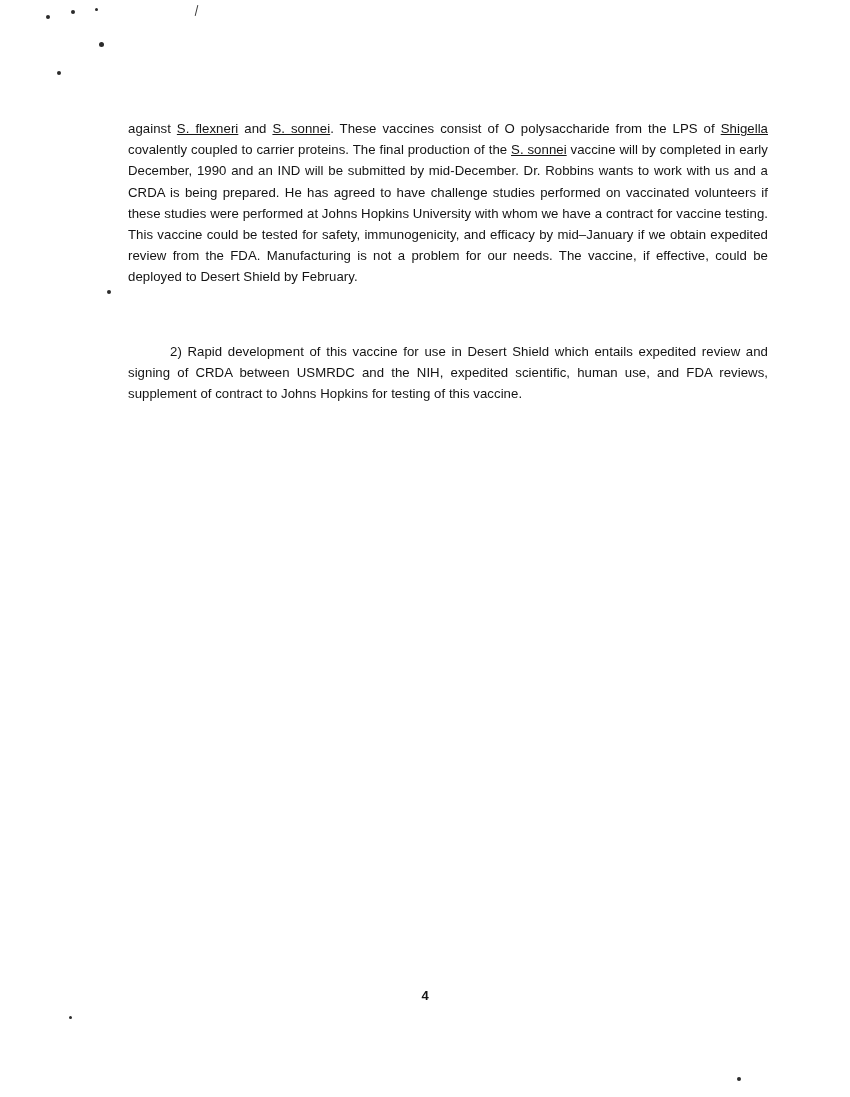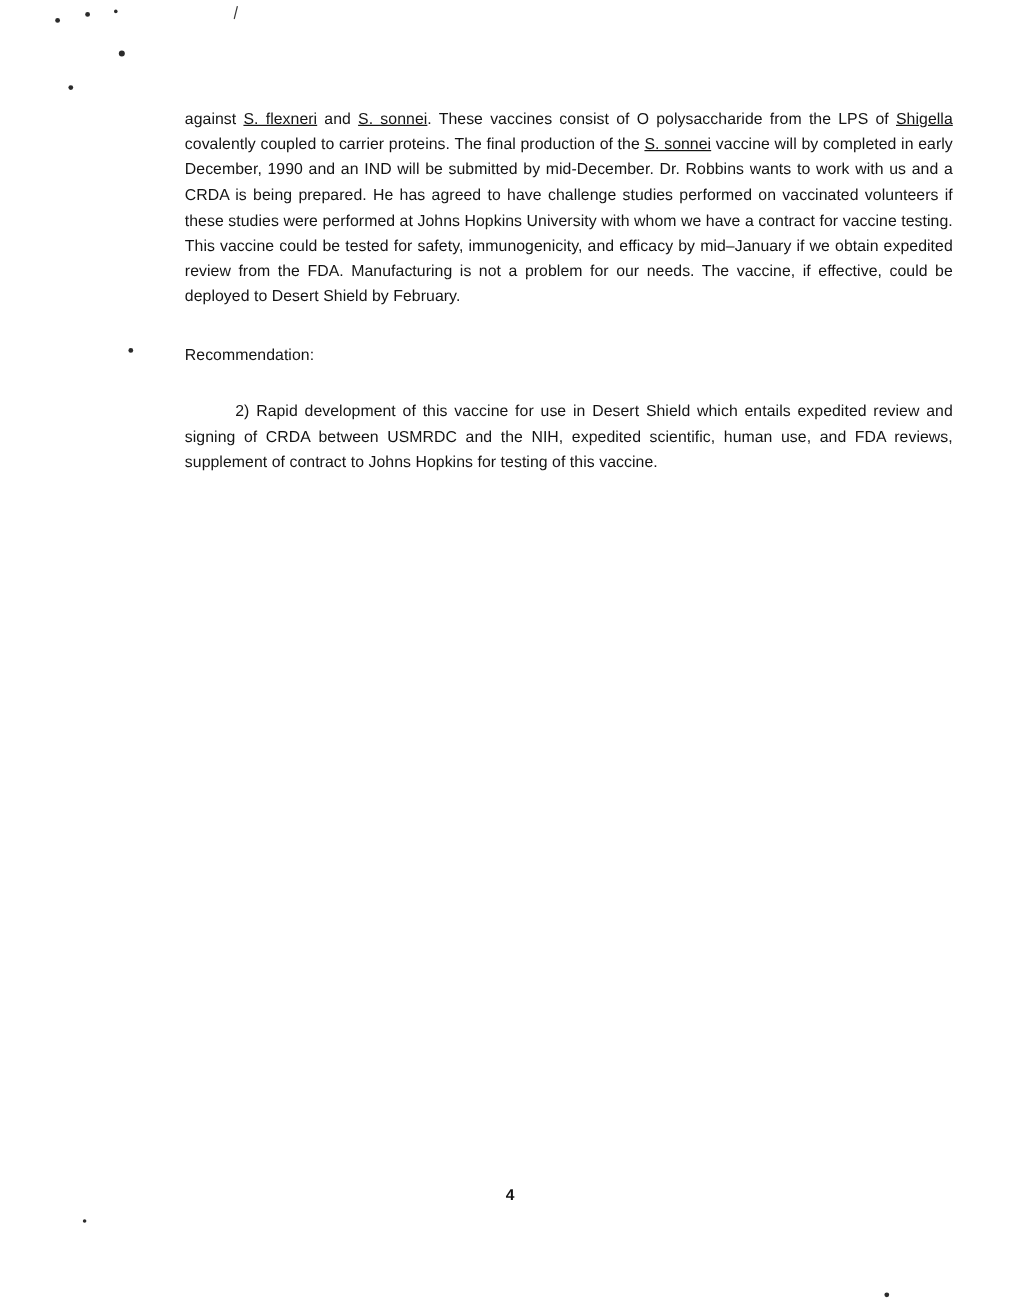--- a/index.html
+++ b/index.html
@@ -42,23 +42,22 @@
     height: 11px;
     background: #3a3a3a;
     transform: rotate(14deg);
     left: 196px;
     top: 5px;
   }
 
   .content {
     position: absolute;
     left: 128px;
-    top: 88px;
+    top: 118px;
     width: 640px;
-    margin-left: 26px;
   }
 
   p {
     margin: 0;
     font-size: 13.2px;
     line-height: 21.2px;
     text-align: left;
     letter-spacing: 0.05px;
   }
 
@@ -96,21 +95,20 @@
   <span class="speck s7"></span>
   <span class="speck s8"></span>
   <span class="tick"></span>
 
   <div class="content">
 
     <p class="para-body" id="para-runs"><span>against </span><u>S. flexneri</u><span> and </span><u>S. sonnei</u><span>.  These vaccines consist of O polysaccharide from the LPS of </span><u>Shigella</u><span> covalently coupled to carrier proteins.  The final production of the </span><u>S. sonnei</u><span> vaccine will by completed in early December, 1990 and an IND will be submitted by mid-December.  Dr. Robbins wants to work with us and a CRDA is being prepared.  He has agreed to have challenge studies performed on vaccinated volunteers if these studies were performed at Johns Hopkins University with whom we have a contract for vaccine testing.  This vaccine could be tested for safety, immunogenicity, and efficacy by mid–January if we obtain expedited review from the FDA.  Manufacturing is not a problem for our needs.  The vaccine, if effective, could be deployed to Desert Shield by February.</span></p>
 
     <div class="gap-1"></div>
 
-    <p>Recommendation:</p>
 
     <div class="gap-2"></div>
 
     <p class="para-body indent-1">2)  Rapid development of this vaccine for use in Desert Shield which entails expedited review and signing of CRDA between USMRDC and the NIH, expedited scientific, human use, and FDA reviews, supplement of contract to Johns Hopkins for testing of this vaccine.</p>
 
   </div>
 
   <div class="footer">4</div>
 
 </div>

